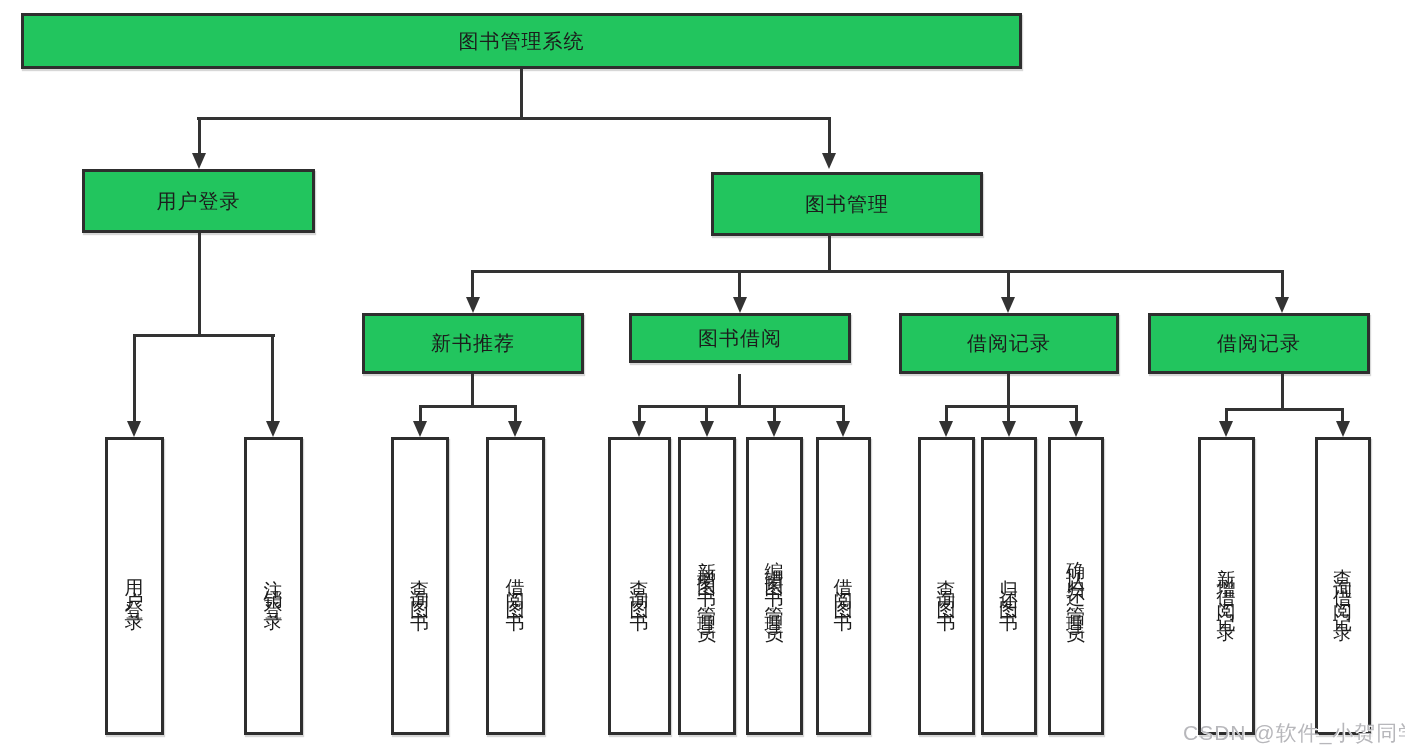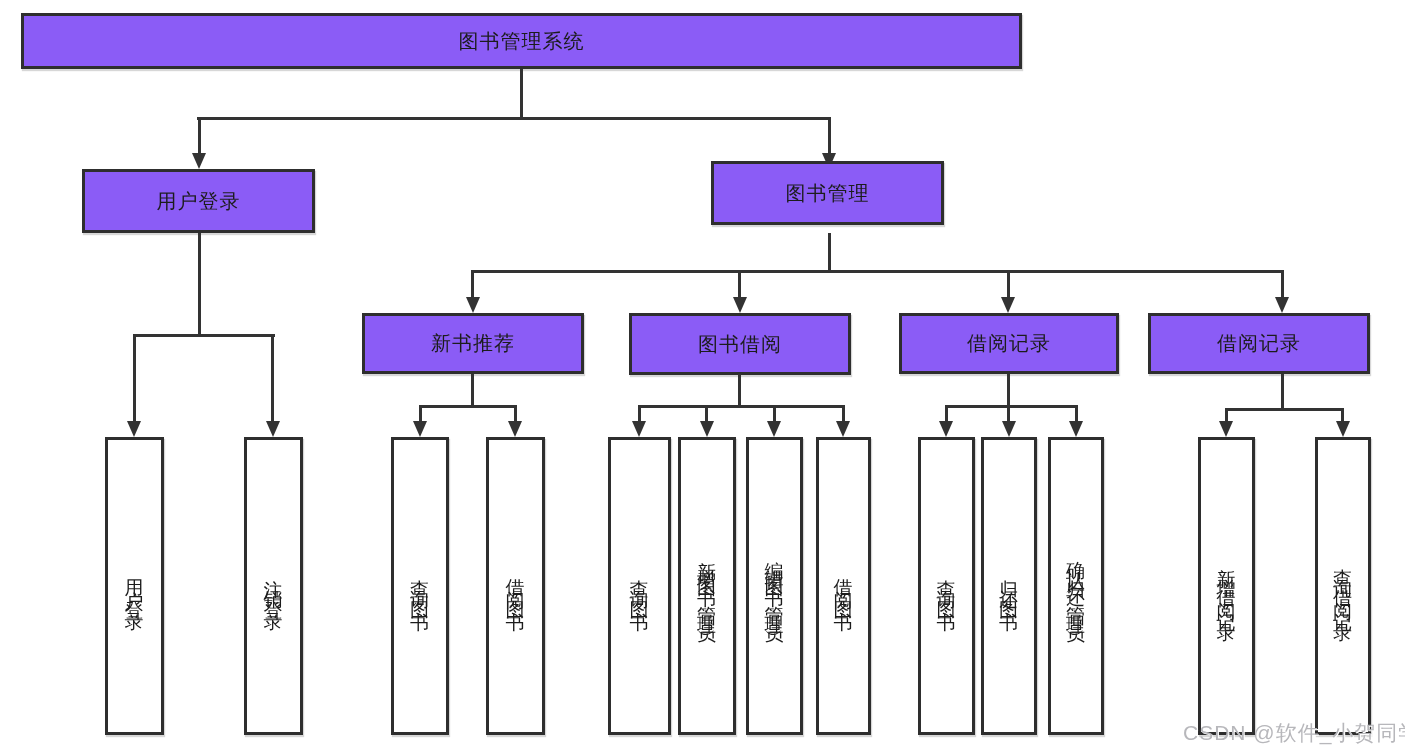--- a/index.html
+++ b/index.html
@@ -8,21 +8,21 @@
     width:1405px;height:747px;
     background:#ffffff;
     font-family:"Liberation Sans","DejaVu Sans",sans-serif;
     color:#1c1c1c;
     overflow:hidden;
   }
   .box{
     position:absolute;
     box-sizing:border-box;
     border:3px solid #2e2e2e;
-    background:#8b5cf6;
+    background:#22c55e;
     display:flex;
     align-items:center;
     justify-content:center;
     font-size:20px;
     letter-spacing:1px;
     box-shadow:1px 2px 1px rgba(140,140,140,0.35);
     white-space:nowrap;
   }
   .vbox{
     position:absolute;
@@ -62,42 +62,42 @@
   <div class="box" style="left:21px;top:13px;width:1001px;height:56px;">图书管理系统</div>
 
   <div class="vline" style="left:520px;top:69px;width:3px;height:49px;"></div>
   <div class="hline" style="left:197px;top:117px;width:634px;height:3px;"></div>
   <div class="vline" style="left:198px;top:117px;width:3px;height:38px;"></div>
   <div class="arrow" style="left:192px;top:153px;"></div>
   <div class="vline" style="left:828px;top:117px;width:3px;height:38px;"></div>
   <div class="arrow" style="left:822px;top:153px;"></div>
 
   <div class="box" style="left:82px;top:169px;width:233px;height:64px;">用户登录</div>
-  <div class="box" style="left:711px;top:161px;width:233px;height:64px;">图书管理</div>
+  <div class="box" style="left:711px;top:172px;width:272px;height:64px;">图书管理</div>
 
   <div class="vline" style="left:198px;top:233px;width:3px;height:103px;"></div>
   <div class="hline" style="left:133px;top:334px;width:142px;height:3px;"></div>
   <div class="vline" style="left:133px;top:334px;width:3px;height:88px;"></div>
   <div class="arrow" style="left:127px;top:421px;"></div>
   <div class="vline" style="left:271px;top:334px;width:3px;height:88px;"></div>
   <div class="arrow" style="left:266px;top:421px;"></div>
 
   <div class="vline" style="left:828px;top:233px;width:3px;height:39px;"></div>
   <div class="hline" style="left:471px;top:270px;width:813px;height:3px;"></div>
   <div class="vline" style="left:471px;top:270px;width:3px;height:29px;"></div>
   <div class="arrow" style="left:466px;top:297px;"></div>
   <div class="vline" style="left:738px;top:270px;width:3px;height:29px;"></div>
   <div class="arrow" style="left:733px;top:297px;"></div>
   <div class="vline" style="left:1007px;top:270px;width:3px;height:29px;"></div>
   <div class="arrow" style="left:1001px;top:297px;"></div>
   <div class="vline" style="left:1281px;top:270px;width:3px;height:29px;"></div>
   <div class="arrow" style="left:1275px;top:297px;"></div>
 
   <div class="box" style="left:362px;top:313px;width:222px;height:61px;">新书推荐</div>
-  <div class="box" style="left:629px;top:313px;width:222px;height:62px;font-family:Liberation Serif, serif;">图书借阅</div>
+  <div class="box" style="left:629px;top:313px;width:222px;height:50px;font-family:Liberation Serif, serif;">图书借阅</div>
   <div class="box" style="left:899px;top:313px;width:220px;height:61px;">借阅记录</div>
   <div class="box" style="left:1148px;top:313px;width:222px;height:61px;">借阅记录</div>
 
   <div class="vline" style="left:471px;top:374px;width:3px;height:34px;"></div>
   <div class="hline" style="left:419px;top:405px;width:98px;height:3px;"></div>
   <div class="vline" style="left:419px;top:405px;width:3px;height:18px;"></div>
   <div class="arrow" style="left:413px;top:421px;"></div>
   <div class="vline" style="left:514px;top:405px;width:3px;height:18px;"></div>
   <div class="arrow" style="left:508px;top:421px;"></div>
 

